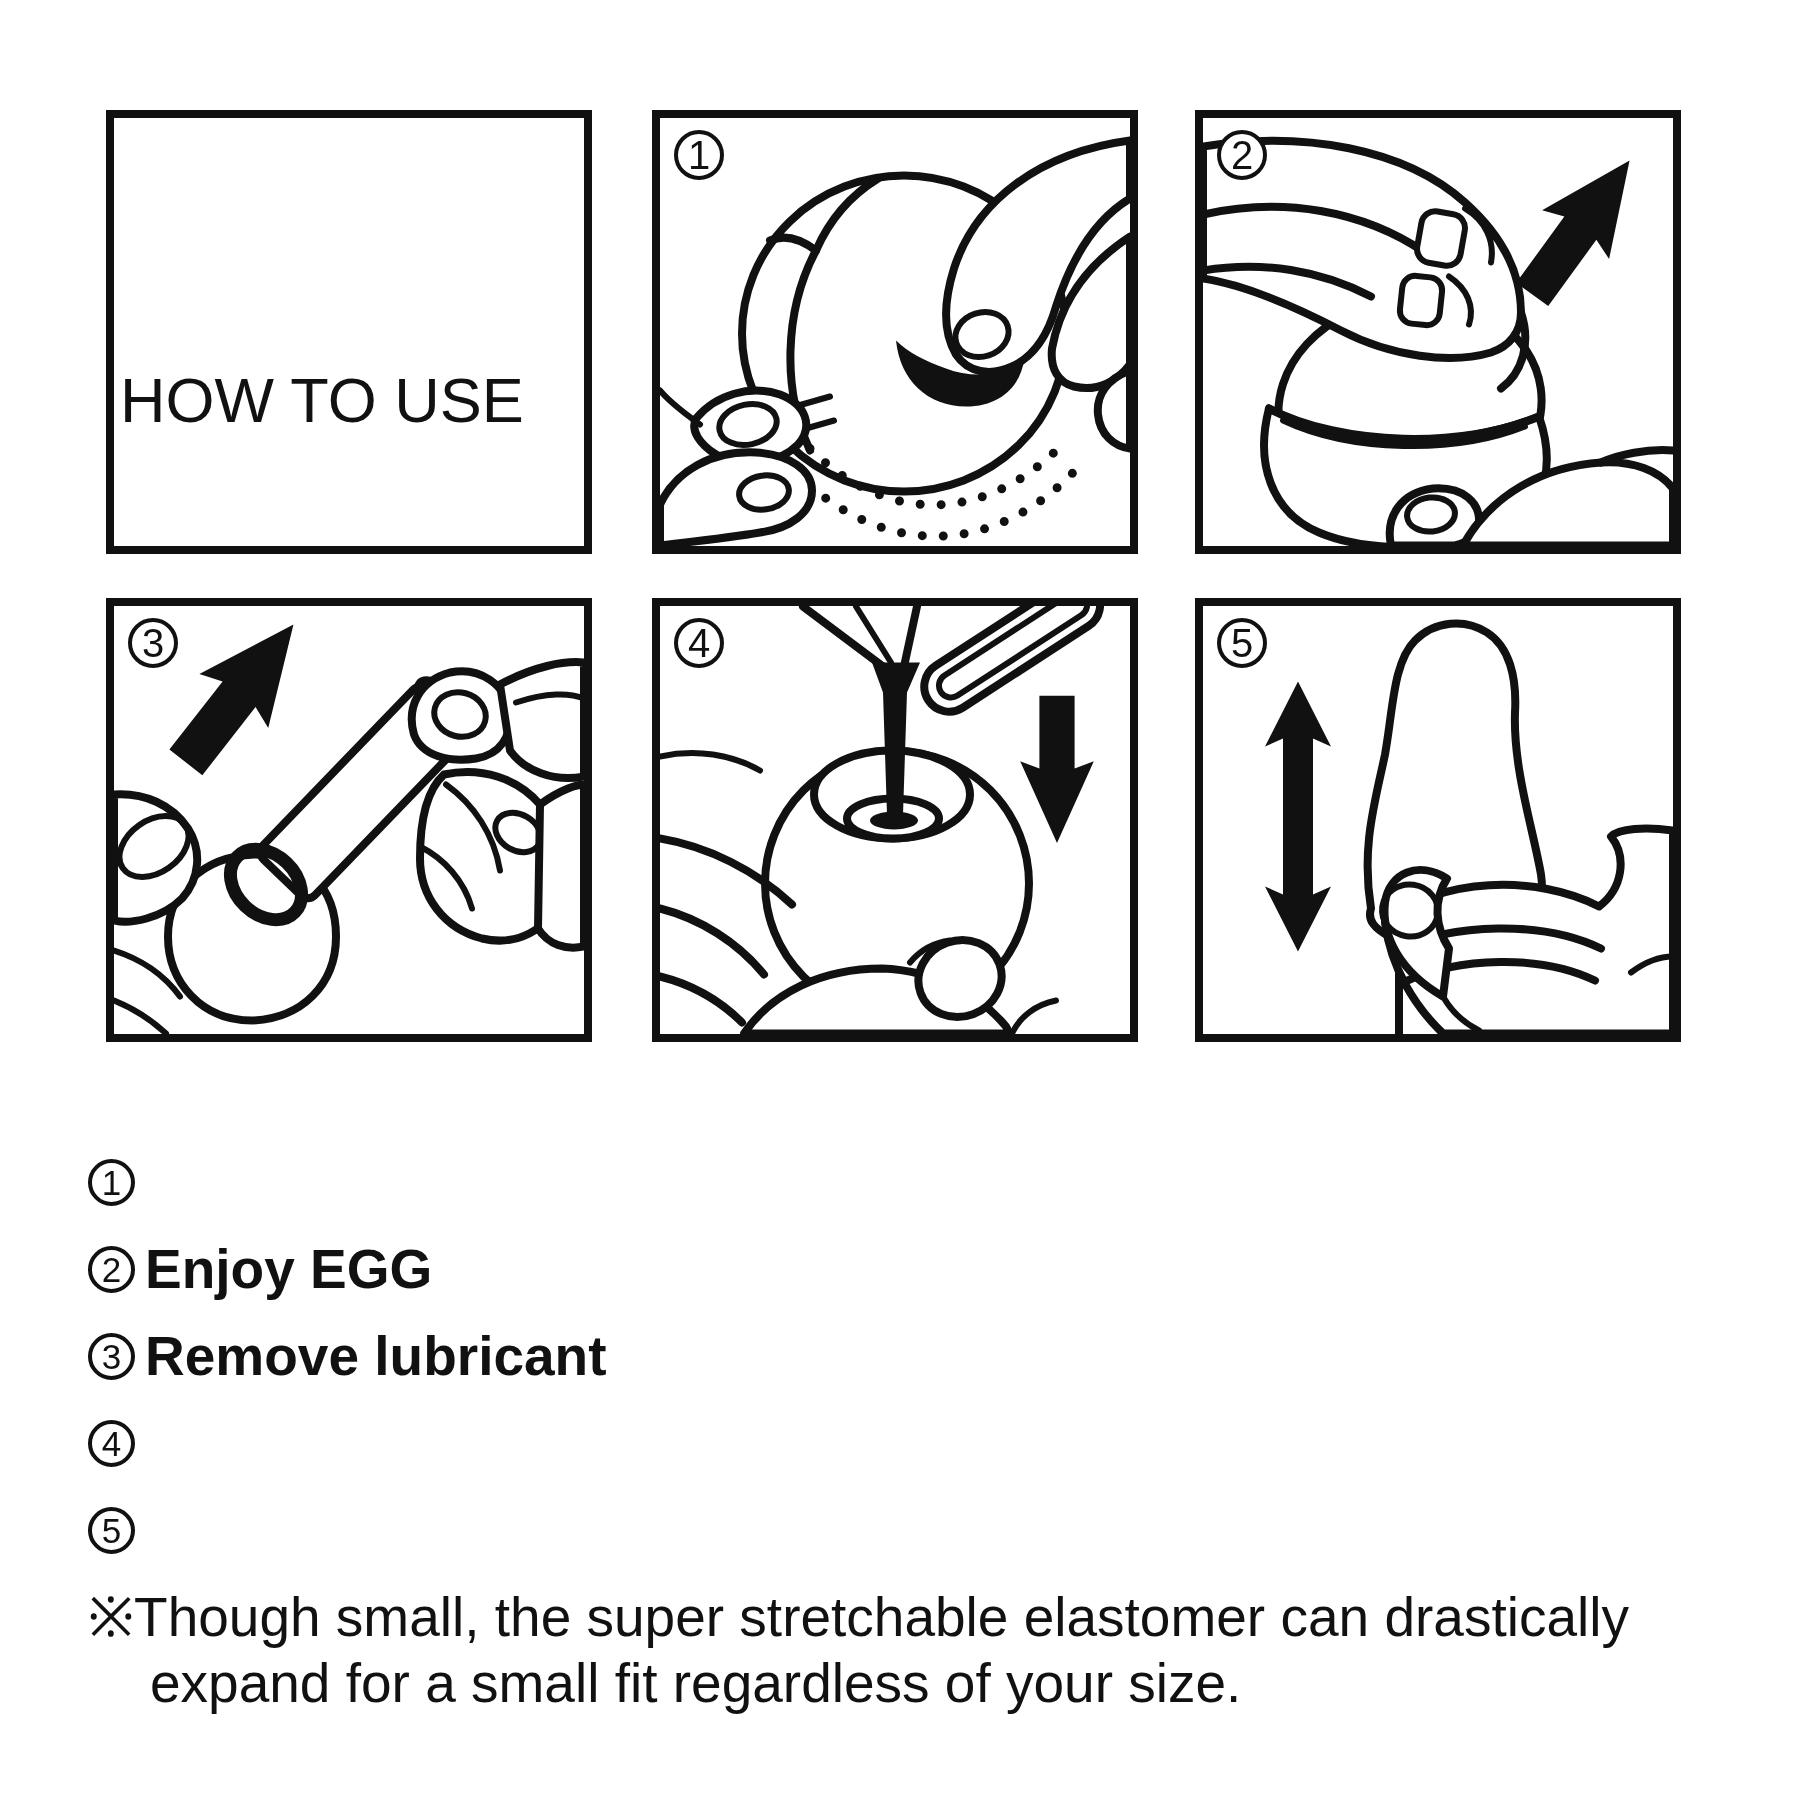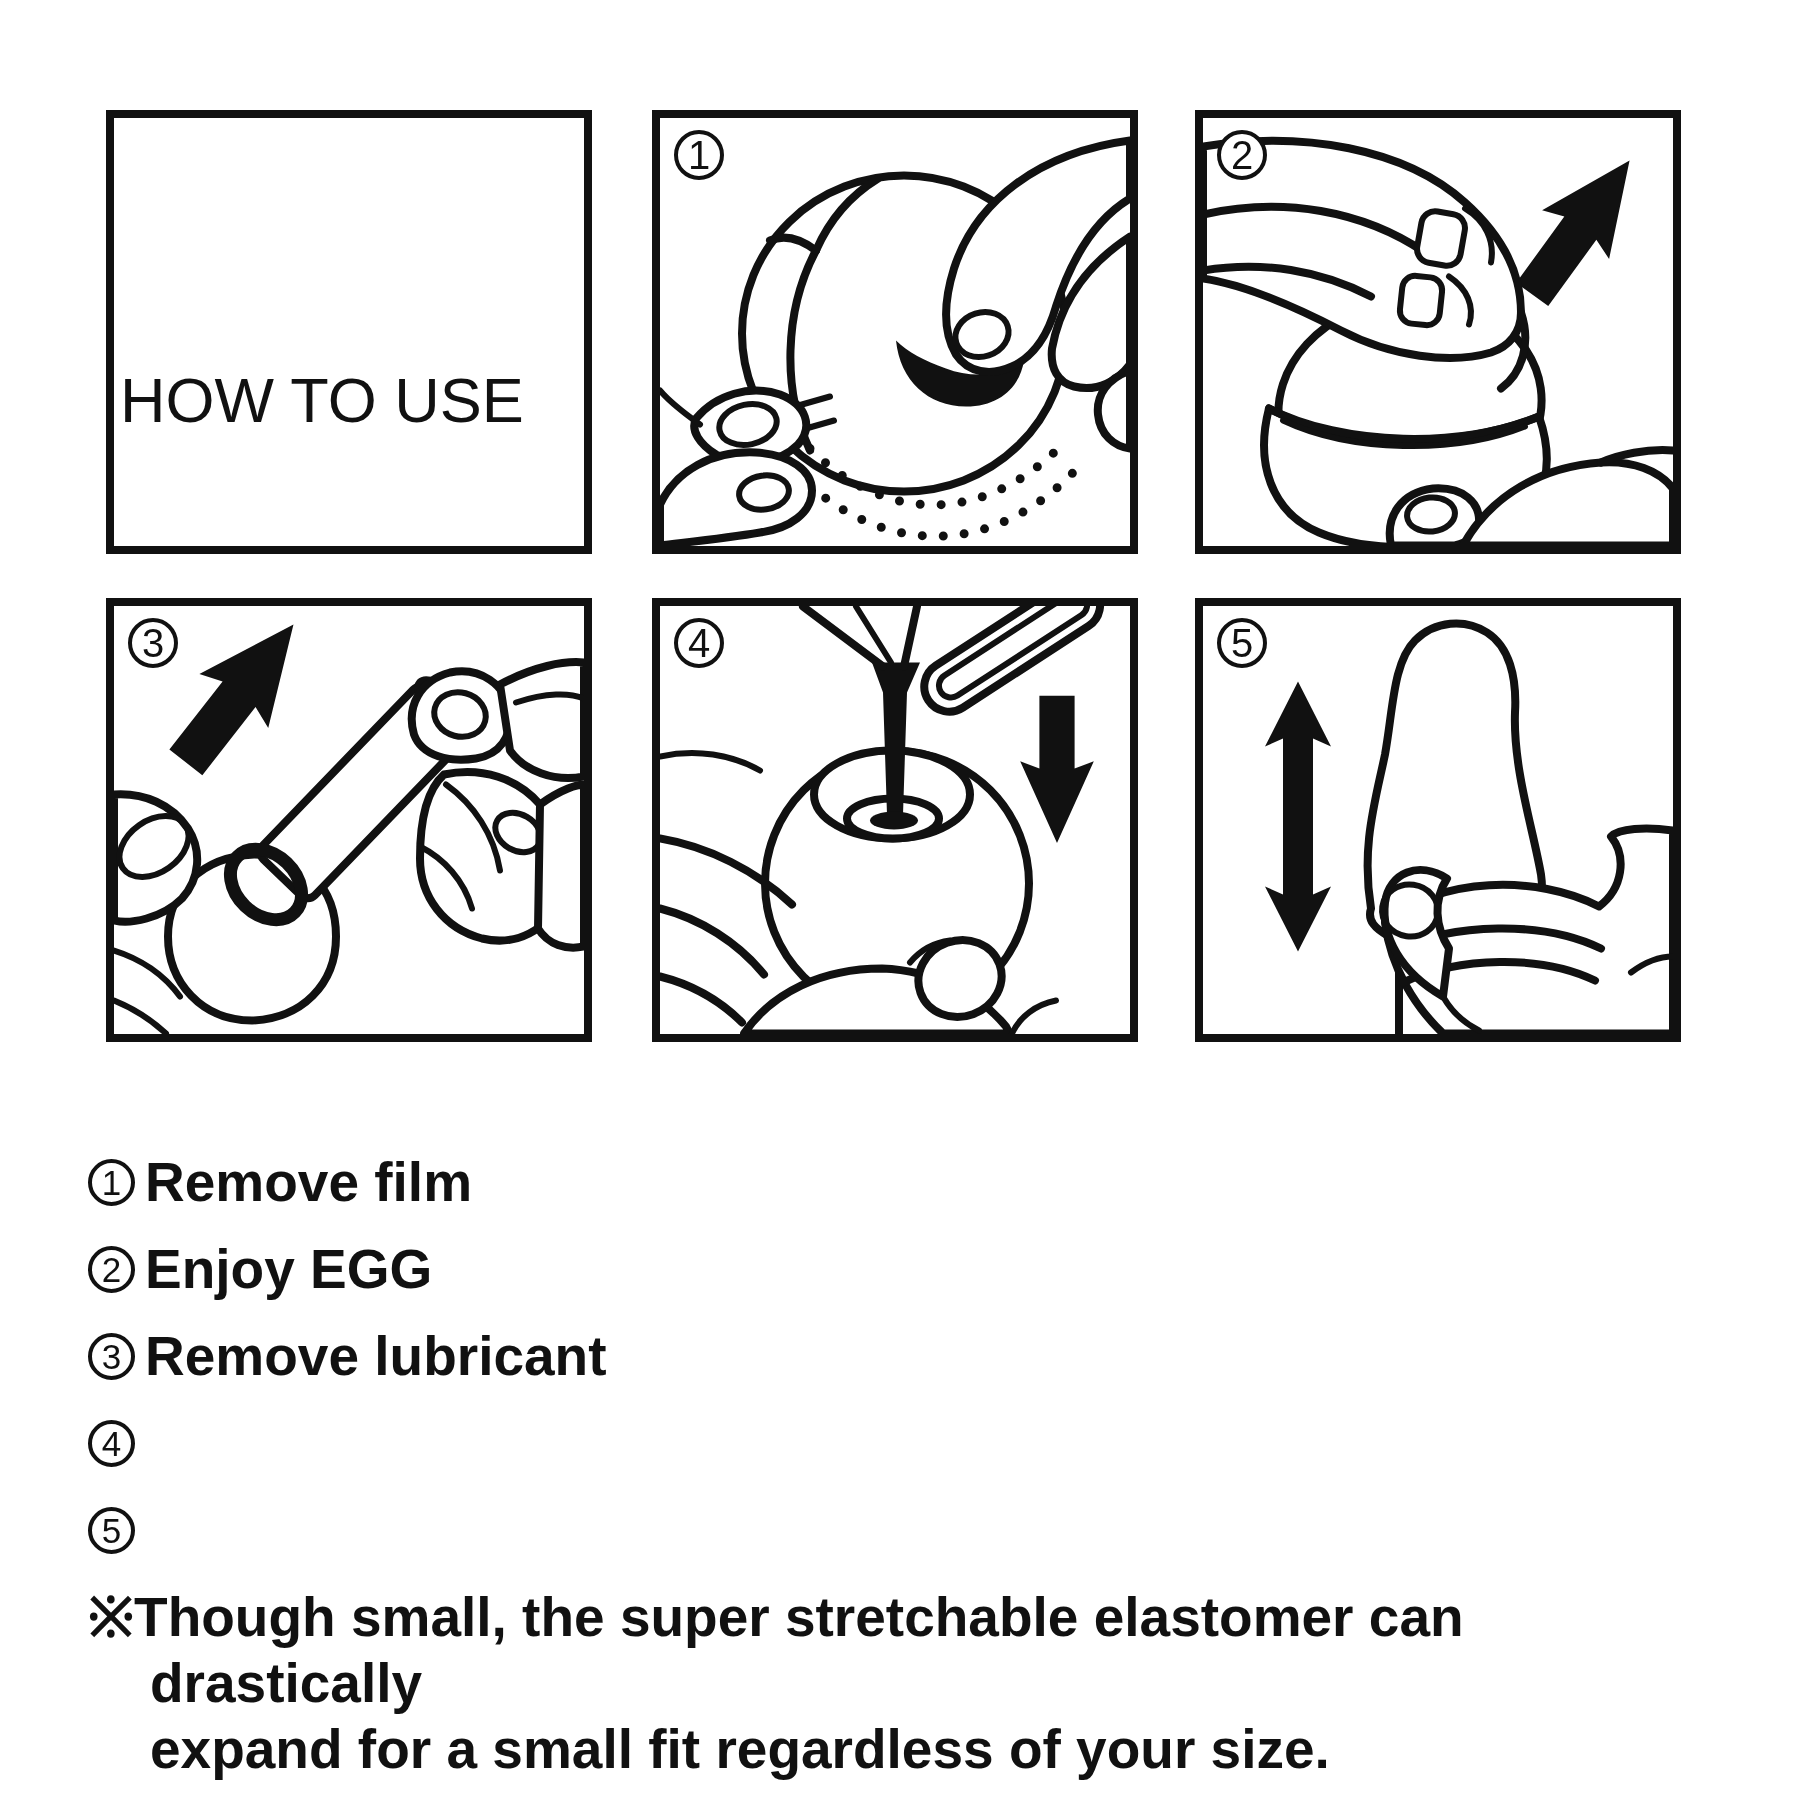--- a/index.html
+++ b/index.html
@@ -30,21 +30,21 @@
   .steps{position:absolute;left:88px;top:1154px;display:flex;flex-direction:column;gap:31px;}
   .step{display:flex;align-items:center;gap:10px;height:56px;}
   .step-badge{
     width:47px;height:47px;border:4px solid #111111;border-radius:50%;
     display:flex;align-items:center;justify-content:center;
     font-size:35px;font-weight:400;line-height:1;box-sizing:border-box;flex:none;background:#fff;
   }
   .step-text{font-size:55px;font-weight:700;line-height:56px;white-space:nowrap;}
   .note{
     position:absolute;left:88px;top:1584px;width:1580px;
-    font-size:55px;font-weight:700;line-height:66px;
+    font-size:55px;font-weight:400;line-height:66px;
     padding-left:62px;text-indent:-62px;
   }
   
   .ink{stroke:#111111;stroke-width:8;fill:none;stroke-linecap:round;stroke-linejoin:round;}
   .ink .w{fill:#ffffff;}
   .ink .solid{fill:#111111;stroke:none;}
   .ink .dots{stroke-dasharray:0 21;stroke-width:9;}
   .ink .thin{stroke-width:6;}
   .ink .thick{stroke-width:13;}
 </style>
@@ -189,21 +189,20 @@
         <path class="thin" d="M428,366 C444,354 458,350 470,350"></path>
       </g>
     </svg>
   </div>
 
   <div class="steps">
     <div class="step">
       <span class="step-badge">
           <span>1</span>
         </span>
-      <span class="step-text">Remove film</span>
     </div>
     <div class="step">
       <span class="step-badge">
           <span>2</span>
         </span>
       <span class="step-text">Enjoy EGG</span>
     </div>
     <div class="step">
       <span class="step-badge">
           <span>3</span>

